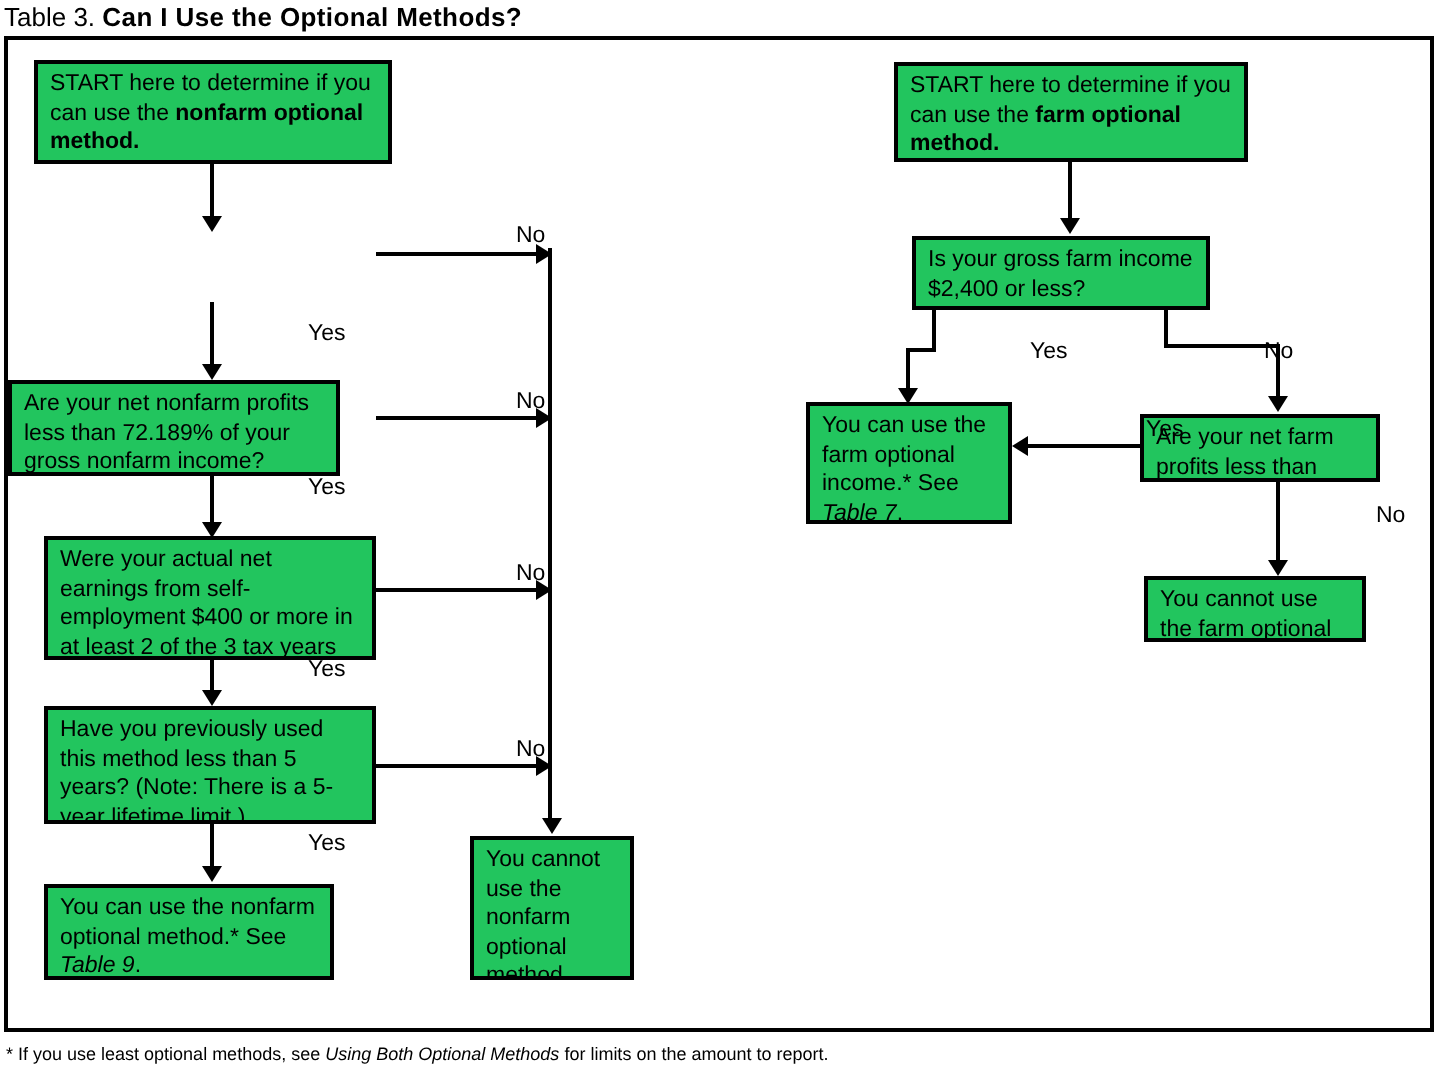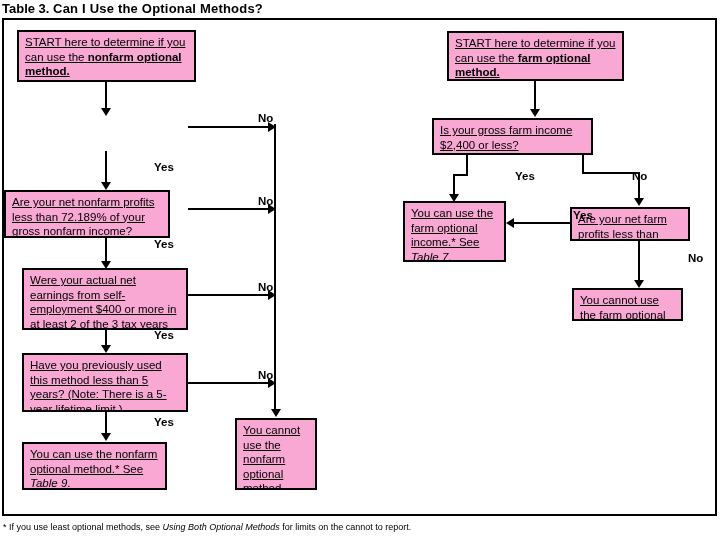--- a/index.html
+++ b/index.html
@@ -25,21 +25,21 @@
     position: absolute;
     left: 2px;
     top: 0px;
     width: 717px;
     height: 18px;
     white-space: nowrap;
     font-size: 13px;
     line-height: 18px;
   }
   .title-label {
-    font-weight: bold;
+    font-weight: normal;
   }
   .title-main {
     font-weight: bold;
     letter-spacing: 0.2px;
   }
 
   
   .frame {
     position: absolute;
     left: 2px;
@@ -61,35 +61,34 @@
     line-height: 12px;
     white-space: nowrap;
   }
   .footnote i { font-style: italic; }
 
   
   .node {
     position: absolute;
     border: 2px solid #000;
     box-sizing: border-box;
-    background: #f9a8d4;
+    background: #22c55e;
     font-size: 11.5px;
     line-height: 14.6px;
     padding: 3px 5px 2px 6px;
     overflow: hidden;
-    text-decoration: underline;
   }
   .node b { font-weight: bold; }
   .node i { font-style: italic; }
 
   
   .edge-label {
     position: absolute;
     font-size: 11.5px;
-    font-weight: bold;
+    font-weight: normal;
     line-height: 13px;
     white-space: nowrap;
     padding-left: 44px;
   }
 
   
   .vline {
     position: absolute;
     width: 2px;
     background: #000;
@@ -196,21 +195,21 @@
   <div class="node" style="left:235px; top:418px; width:82px; height:72px;">
     <span>You cannot use the nonfarm optional method.</span>
   </div>
 
   <div class="node" style="left:447px; top:31px; width:177px; height:50px;">
     <span>START here to determine if you can use the </span><b>farm optional method.</b>
   </div>
   <div class="vline" style="left:534px; top:81px; height:29px;"></div>
   <div class="arrow-down" style="left:530px; top:109px;"></div>
 
-  <div class="node" style="left:432px; top:118px; width:161px; height:37px;">
+  <div class="node" style="left:456px; top:118px; width:149px; height:37px;">
     <span>Is your gross farm income $2,400 or less?</span>
   </div>
 
   <div class="vline" style="left:466px; top:155px; height:20px;"></div>
   <div class="hline" style="left:453px; top:174px; width:15px;"></div>
   <div class="vline" style="left:453px; top:174px; height:22px;"></div>
   <div class="arrow-down" style="left:449px; top:194px;"></div>
   <div class="edge-label" style="left:471px; top:170px;">Yes</div>
 
   <div class="vline" style="left:582px; top:155px; height:18px;"></div>
@@ -233,16 +232,16 @@
 
   <div class="vline" style="left:638px; top:241px; height:40px;"></div>
   <div class="arrow-down" style="left:634px; top:280px;"></div>
   <div class="edge-label" style="left:644px; top:252px;">No</div>
 
   <div class="node" style="left:572px; top:288px; width:111px; height:33px;">
     <span>You cannot use the farm optional method.</span>
   </div>
 
   <div class="footnote">
-    <span>* If you use least optional methods, see </span><i>Using Both Optional Methods</i><span> for limits on the cannot to report.</span>
+    <span>* If you use least optional methods, see </span><i>Using Both Optional Methods</i><span> for limits on the amount to report.</span>
   </div>
 
 </div>
 
 </body></html>

